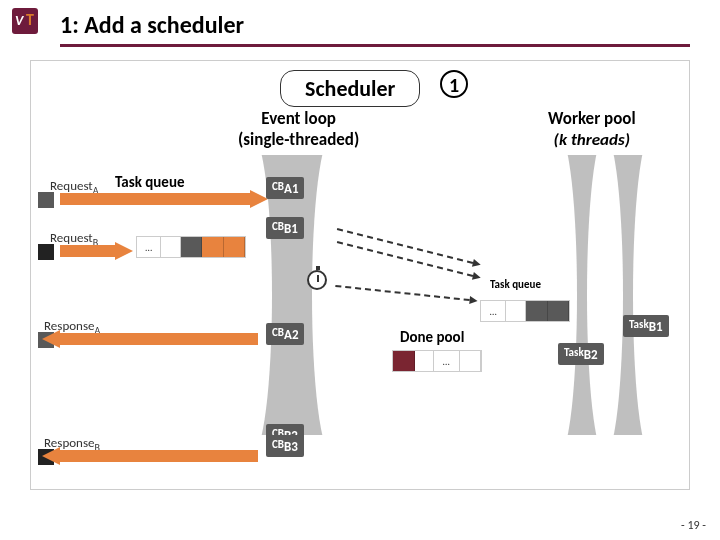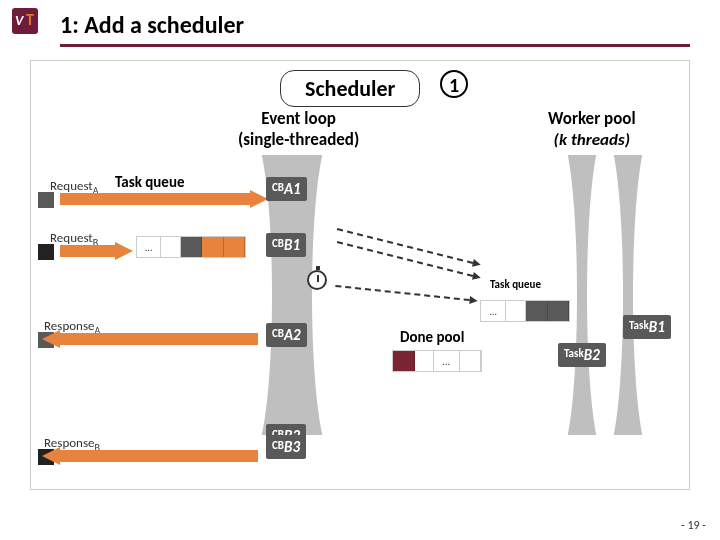--- a/index.html
+++ b/index.html
@@ -32,21 +32,21 @@
   .small-cube.dark { background: #222; }
   .queue-box { position: absolute; height: 22px; border: 1px solid rgba(0,0,0,0.2); display: flex; background: rgba(255,255,255,0.7); }
   .q-cell { border-right: 1px solid rgba(0,0,0,0.2); height: 100%; display: flex; align-items: center; justify-content: center; font-size: 10px; color: #333; }
   .q-cell.orange { background: #e8833e; }
   .q-cell.dark { background: #7a2531; }
   .q-cell.gray { background: #595959; }
   .event-queue-lbl { top: 173px; left: 115px; font-size: 15px; }
   .task-queue-lbl { top: 278px; left: 490px; font-size: 11px; font-weight: bold; }
   .done-queue-lbl { top: 328px; left: 400px; font-size: 15px; font-weight: bold; }
   .cb-box { position: absolute; background: #595959; color: #fff; font-size: 11px; font-weight: bold; padding: 3px 6px; border-radius: 2px; }
-  .cb-sub { font-size: 15px; vertical-align: sub; font-style: italic; }
+  .cb-sub { font-size: 13px; vertical-align: sub; }
   .task-box { position: absolute; background: #595959; color: #fff; font-size: 11px; font-weight: bold; padding: 3px 6px; border-radius: 2px; }
   .arrow-right { position: absolute; height: 0; border-top: 12px solid #e8833e; }
   .arrow-right::after { content: ""; position: absolute; right: -18px; top: -15px; border-left: 18px solid #e8833e; border-top: 9px solid transparent; border-bottom: 9px solid transparent; }
   .arrow-left { position: absolute; height: 0; border-top: 12px solid #e8833e; }
   .arrow-left::after { content: ""; position: absolute; left: -18px; top: -15px; border-right: 18px solid #e8833e; border-top: 9px solid transparent; border-bottom: 9px solid transparent; }
   .stopwatch { position: absolute; top: 270px; left: 307px; width: 20px; height: 20px; border: 2px solid #333; border-radius: 50%; background: #fff; }
   .stopwatch::before { content: ""; position: absolute; top: -6px; left: 7px; width: 4px; height: 4px; background: #333; }
   .stopwatch::after { content: ""; position: absolute; top: 3px; left: 8px; width: 2px; height: 7px; background: #333; }
   .dashed-arrow { position: absolute; border-top: 2px dashed #333; }
   .dashed-arrow::after { content: ""; position: absolute; right: -8px; top: -5px; border-left: 8px solid #333; border-top: 4px solid transparent; border-bottom: 4px solid transparent; }
@@ -101,21 +101,21 @@
   <div class="q-cell" style="width:20px;"></div>
   <div class="q-cell gray" style="width:22px;"></div>
   <div class="q-cell orange" style="width:22px;"></div>
   <div class="q-cell orange" style="width:22px;"></div>
 </div>
 
 <div class="arrow-right" style="top:193px; left:60px; width:190px;"></div>
 <div class="arrow-right" style="top:245px; left:60px; width:55px;"></div>
 
 <div class="cb-box" style="top:177px; left:266px;"><span>CB</span><span class="cb-sub">A1</span></div>
-<div class="cb-box" style="top:233px; left:266px;"><span>CB</span><span class="cb-sub">B1</span></div>
+<div class="cb-box" style="top:217px; left:266px;"><span>CB</span><span class="cb-sub">B1</span></div>
 <div class="cb-box" style="top:323px; left:266px;"><span>CB</span><span class="cb-sub">A2</span></div>
 <div class="cb-box" style="top:395px; left:266px;margin-top:29px;"><span>CB</span><span class="cb-sub">B2</span></div>
 <div class="cb-box" style="top:435px; left:266px;"><span>CB</span><span class="cb-sub">B3</span></div>
 
 <div class="stopwatch"></div>
 
 <div class="label task-queue-lbl">Task queue</div>
 <div class="queue-box" style="top:300px; left:480px; width:90px;">
   <div class="q-cell" style="width:26px;">…</div>
   <div class="q-cell" style="width:20px;"></div>

